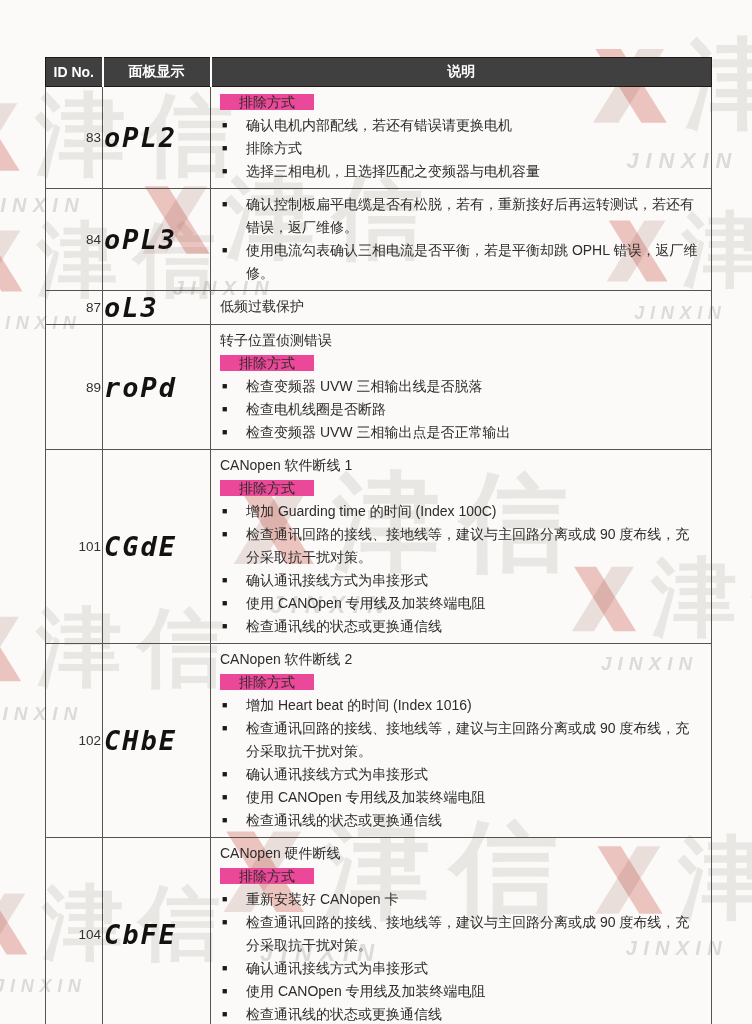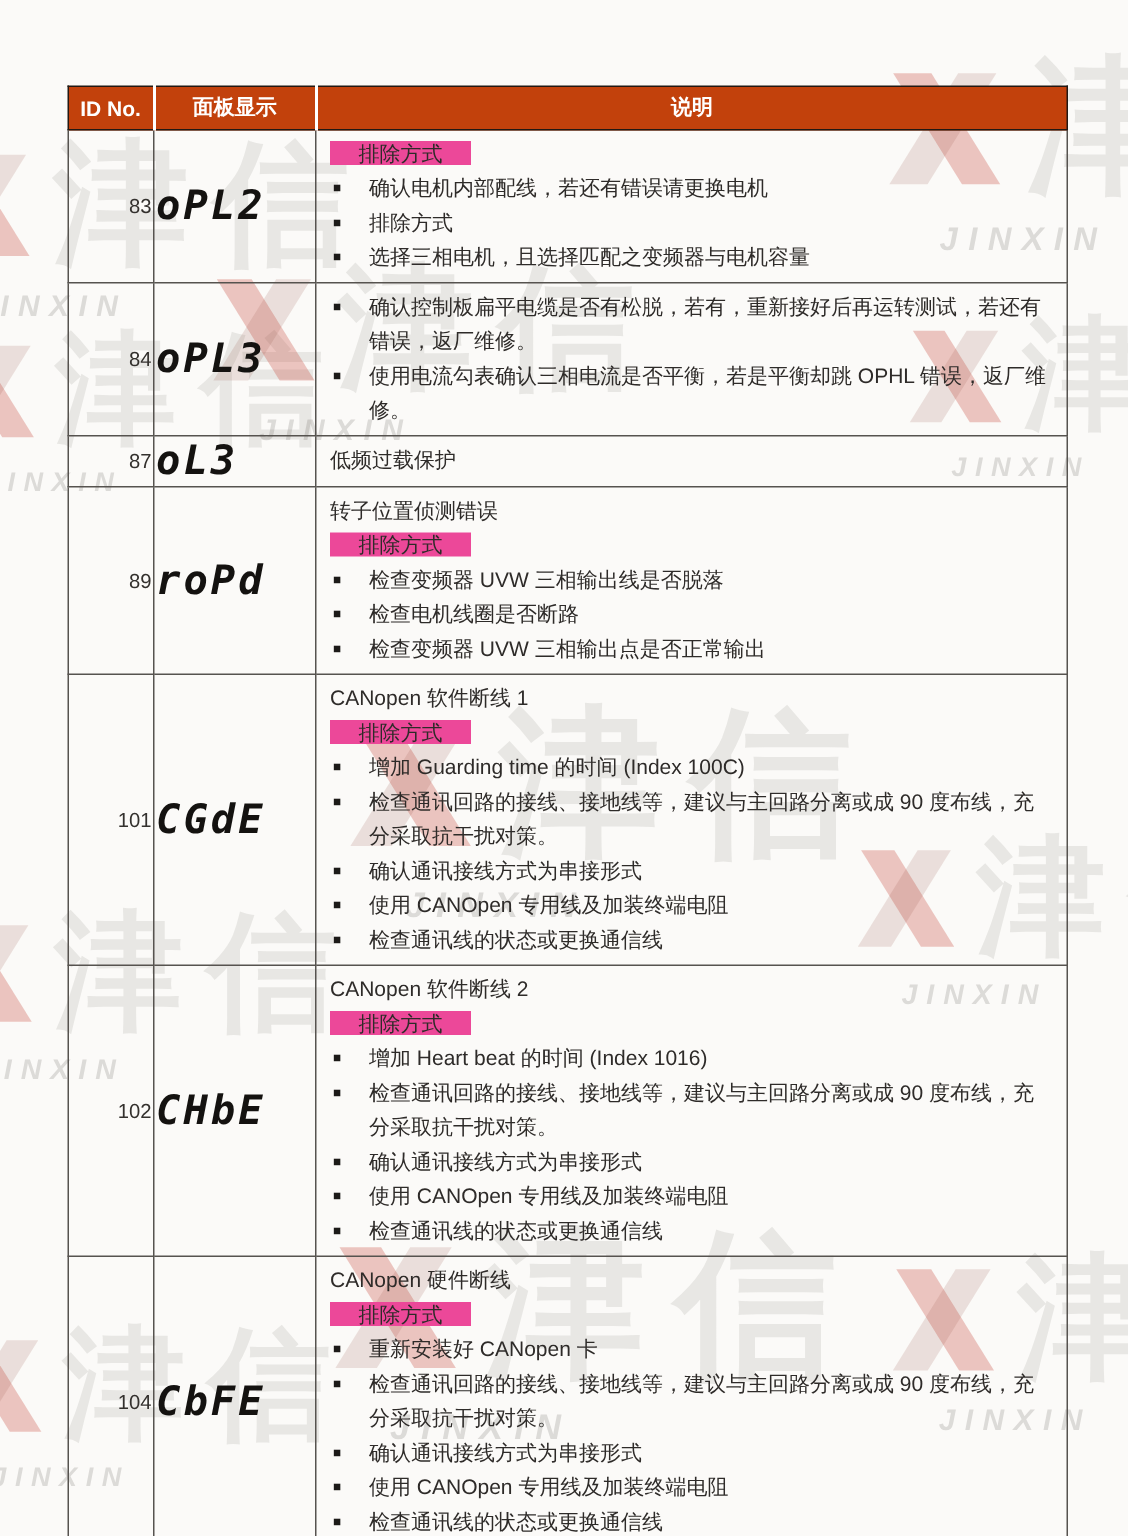--- a/index.html
+++ b/index.html
@@ -16,21 +16,21 @@
   .wm-en{font-size:19px;font-weight:bold;font-style:italic;letter-spacing:6px;
          color:rgba(72,64,58,0.17);margin:-4px 0 0 36px;white-space:nowrap;}
 
   
   .content{position:absolute;inset:0;z-index:1;}
   .page-title{position:absolute;left:46px;top:16px;font-size:16px;font-weight:bold;
               color:#1d1814;letter-spacing:0.5px;}
 
   table.doc-table{position:absolute;left:45px;top:57px;width:666px;border-collapse:collapse;
                   color:#2e2b29;table-layout:fixed;}
-  .doc-table th{background:#c2410c;color:#ffffff;font-size:14px;font-weight:bold;
+  .doc-table th{background:#404040;color:#ffffff;font-size:14px;font-weight:bold;
                 height:28px;padding:0;border:1px solid #221813;}
   .doc-table th.sep{border-left:2px solid #ffffff;}
   .doc-table td{border:1px solid #56534f;background:transparent;}
   td.id-cell{text-align:right;vertical-align:middle;font-size:13.5px;color:#34312e;}
   td.code-cell{text-align:left;vertical-align:middle;
                font-family:"DejaVu Sans Mono","Liberation Mono",monospace;
                font-style:italic;font-weight:bold;font-size:27px;letter-spacing:2px;color:#141210;}
   td.desc-cell{vertical-align:top;padding:4px 8px 5px 9px;font-size:14px;line-height:23px;}
   .line{min-height:23px;}
   .method-hl{background:#ec4899;padding:0 19px;}

